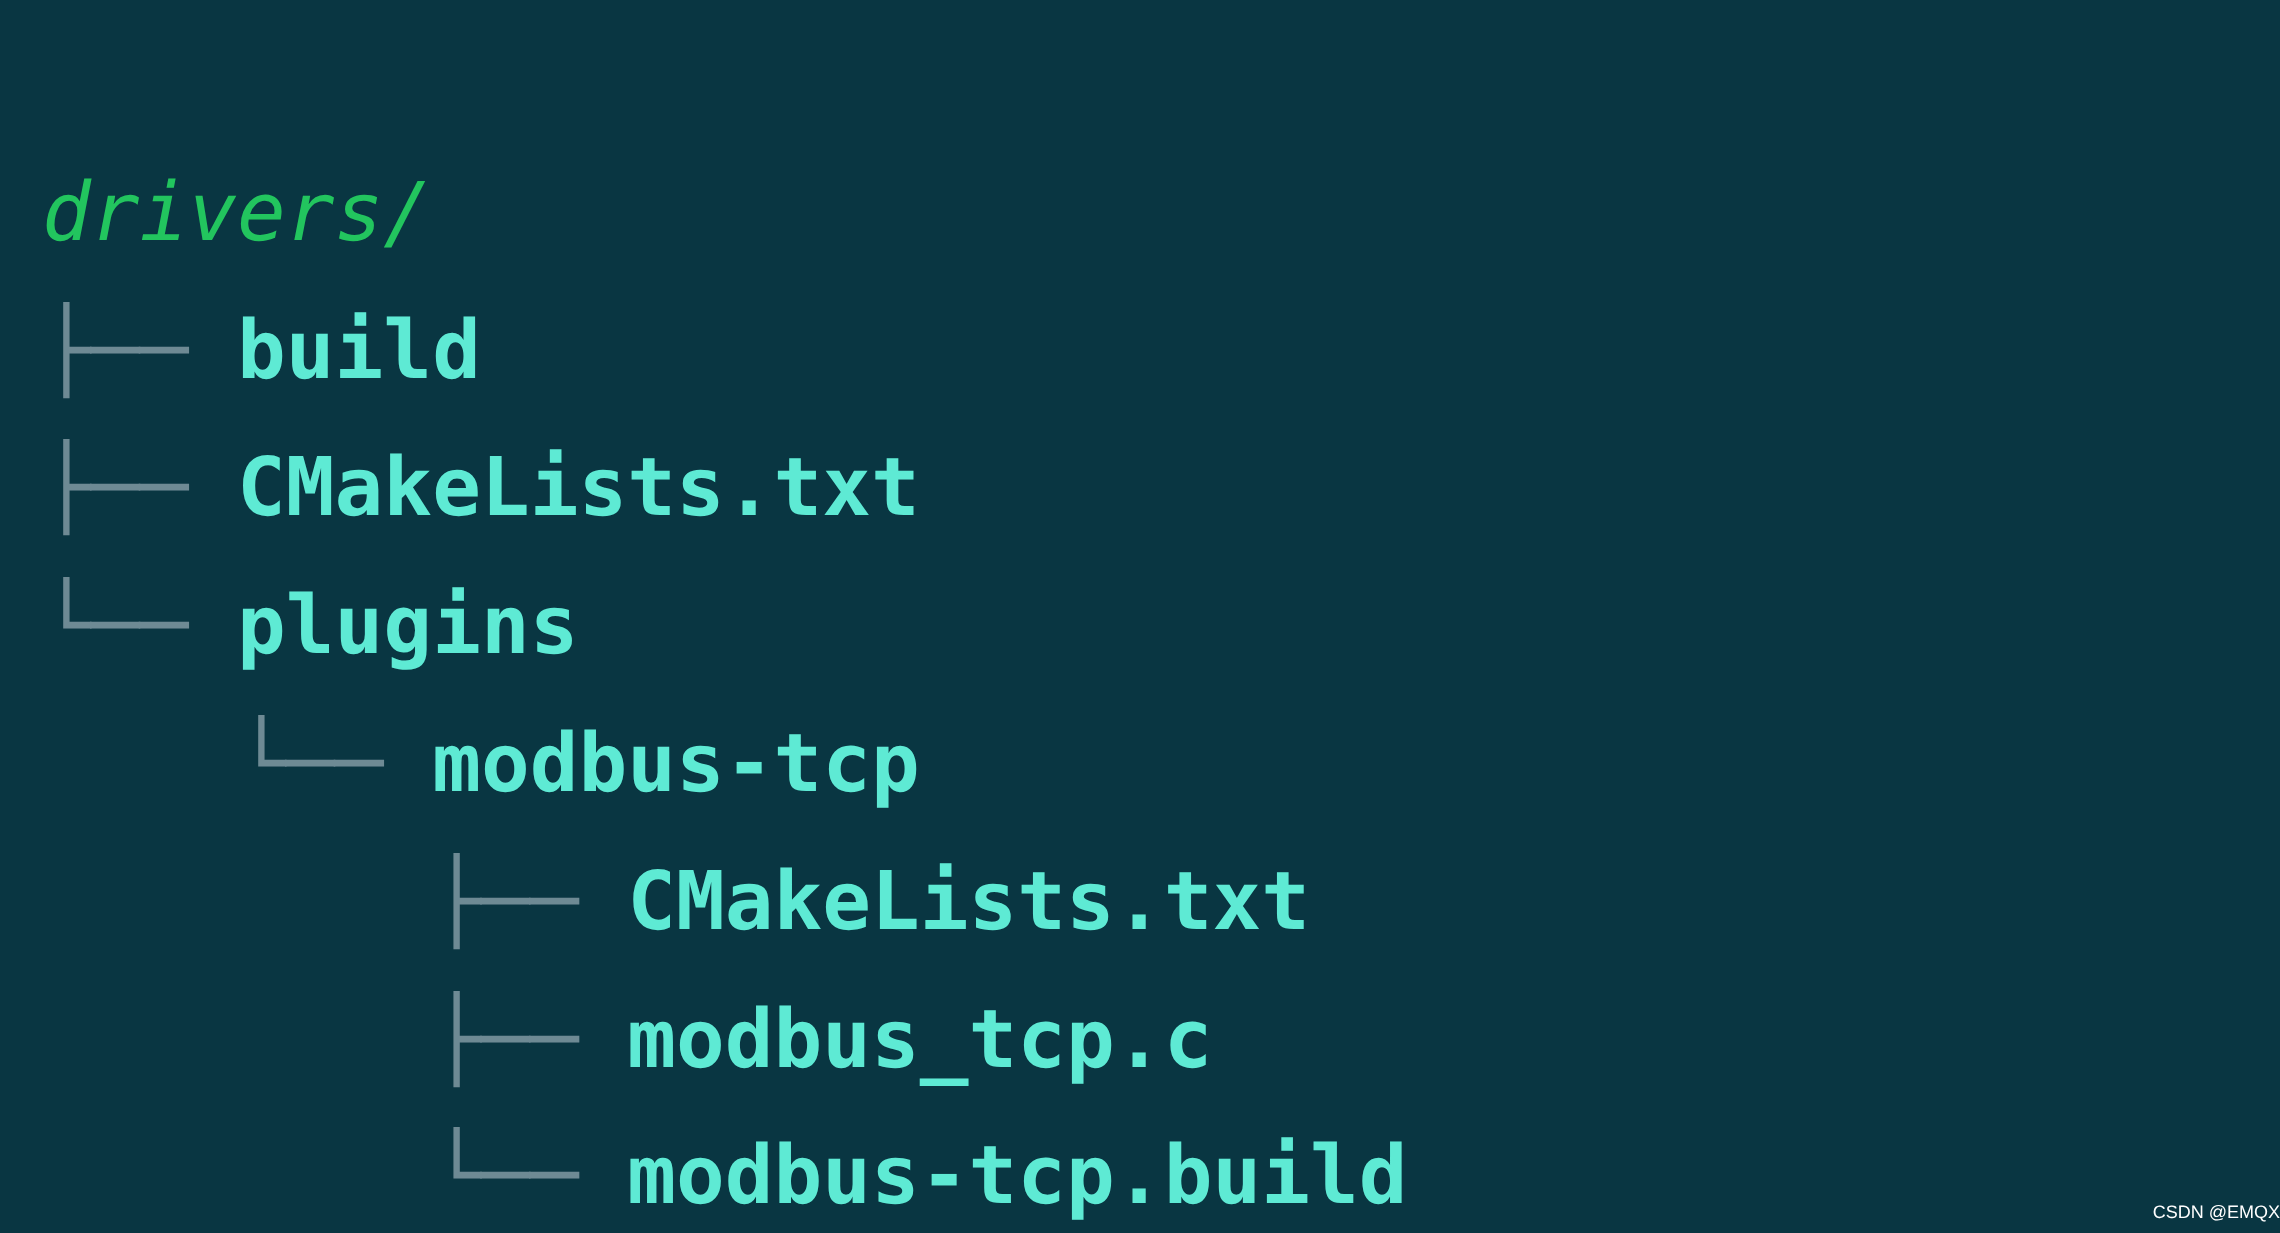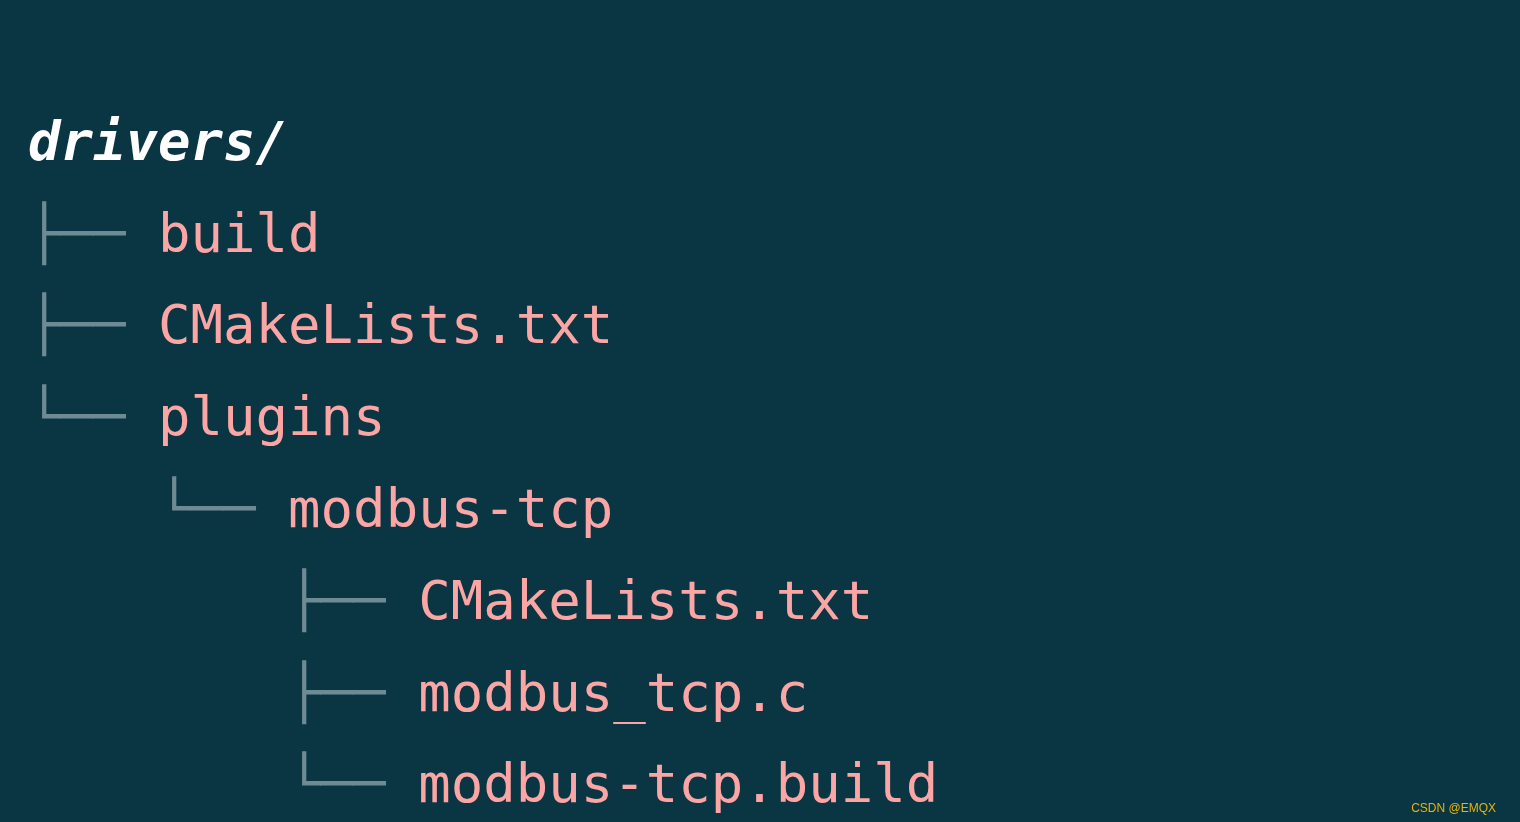--- a/index.html
+++ b/index.html
@@ -18,38 +18,39 @@
       padding: 0;
       position: relative;
       overflow: hidden;
     }
     .tree-container {
       padding-left: 28px;
       padding-top: 4px;
       white-space: pre;
     }
     .root {
-      color: #ffffff;
+      color: #22c55e;
       font-style: italic;
-      font-weight: bold;
+      font-weight: normal;
       text-align: right;
     }
     .branch {
       color: #6e8a94;
     }
     .entry {
-      color: #fca5a5;
+      color: #5eead4;
+      font-weight: bold;
     }
     .watermark {
       position: absolute;
       bottom: 4px;
-      right: 24px;
+      right: 0;
       font-size: 12px;
       font-family: Arial, sans-serif;
-      color: #eab308;
+      color: #ffffff;
       font-style: normal;
     }
   </style>
 </head>
 <body>
 
 <div class="tree-container">
 <span class="root">drivers/</span>
 <span class="branch">├── </span><span class="entry">build</span>
 <span class="branch">├── </span><span class="entry">CMakeLists.txt</span>

